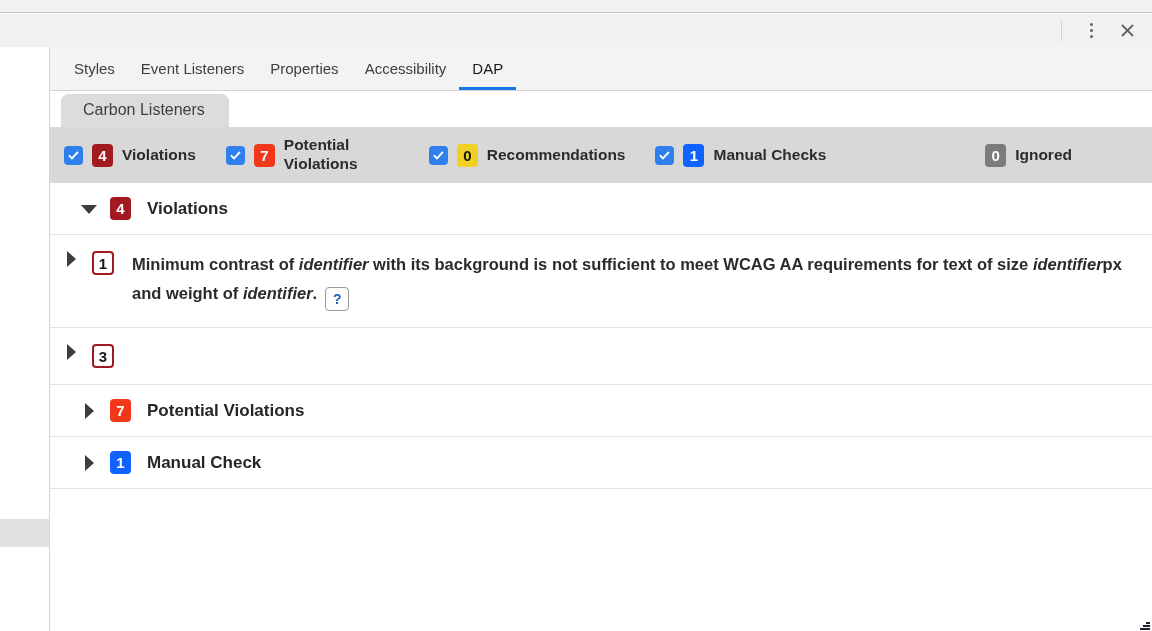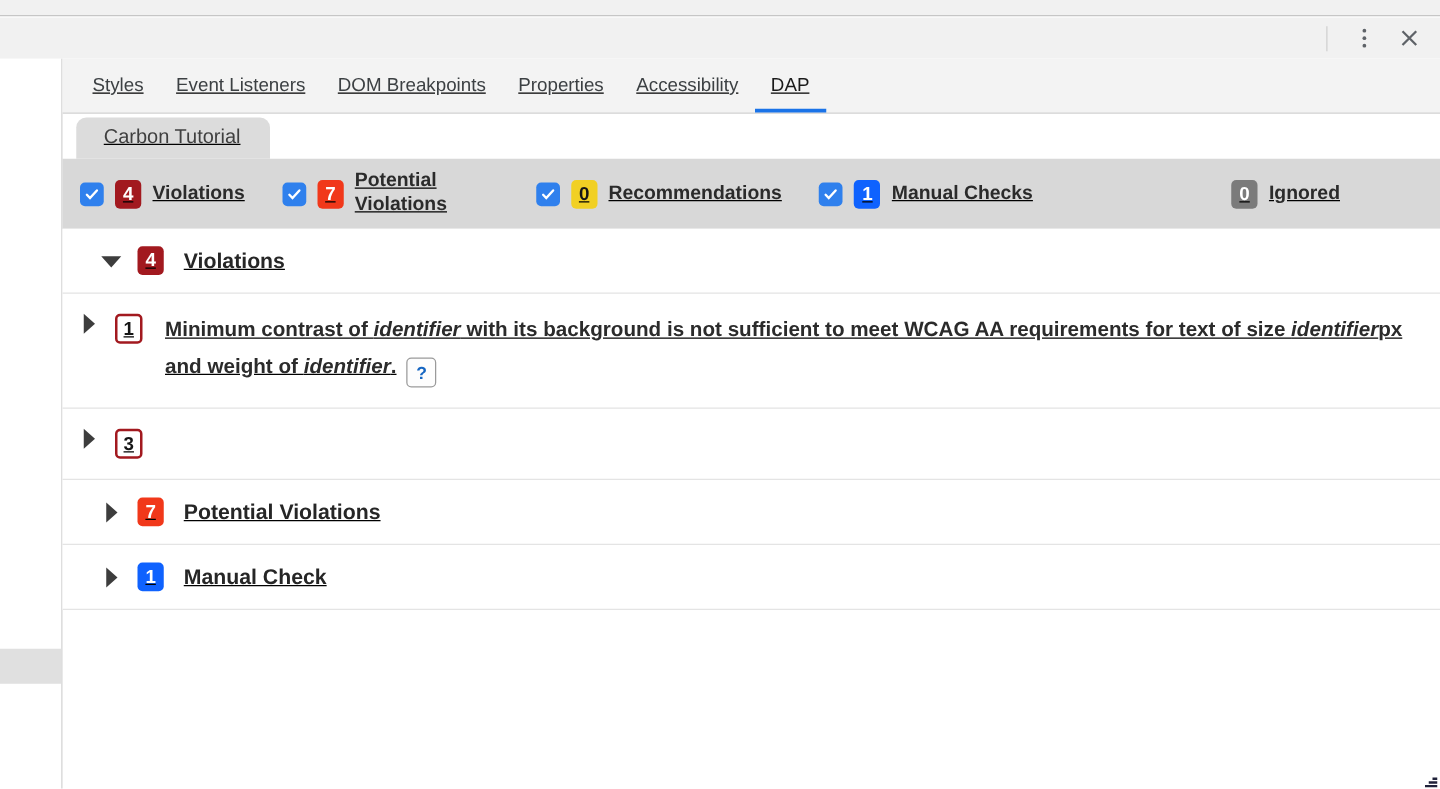--- a/index.html
+++ b/index.html
@@ -34,21 +34,21 @@
   .left-gutter {
     position:absolute; left:0; top:47px; width:49px; height:584px; background:#ffffff;
   }
   .gutter-band {
     position:absolute; left:0; top:472px; width:49px; height:28px; background:#e0e0e0;
   }
 
   
   .panel {
     position:absolute; left:49px; top:47px; width:1103px; height:584px;
-    background:#ffffff; border-left:1px solid #d4d4d4;text-decoration:underline;
+    background:#ffffff; border-left:1px solid #d4d4d4;
   }
   .tabstrip {
     height:44px; background:#f3f3f3; border-bottom:1px solid #d4d4d4;
     display:flex; align-items:stretch; padding-left:11px;
   }
   .tab {
     display:flex; align-items:center; padding:0 13px;
     font-size:15px; color:#3c4043; cursor:pointer; position:relative;
     white-space:nowrap;
   }
@@ -201,37 +201,34 @@
   <div class="panel">
 
     <div class="tabstrip">
       <div class="tab">
           <span>Styles</span>
         </div>
       <div class="tab">
           <span>Event Listeners</span>
         </div>
       <div class="tab">
-          <span>DOM Breakpoints</span>
-        </div>
-      <div class="tab">
           <span>Properties</span>
         </div>
       <div class="tab">
           <span>Accessibility</span>
         </div>
       <div class="tab active">
           <span>DAP</span>
         </div>
     </div>
 
 
     <div class="reptabs">
       <div class="reptab">
-        <span>Carbon Tutorial</span>
+        <span>Carbon Listeners</span>
       </div>
     </div>
 
     <div class="summary">
 
       <div class="filt">
         <span class="cbx">
           <svg width="13" height="13" viewBox="0 0 13 13" aria-hidden="true">
               <path d="M2.5 6.8 L5 9.4 L10.5 3.4" stroke="#fff" stroke-width="1.9" fill="none" stroke-linecap="round"></path>
             </svg>

